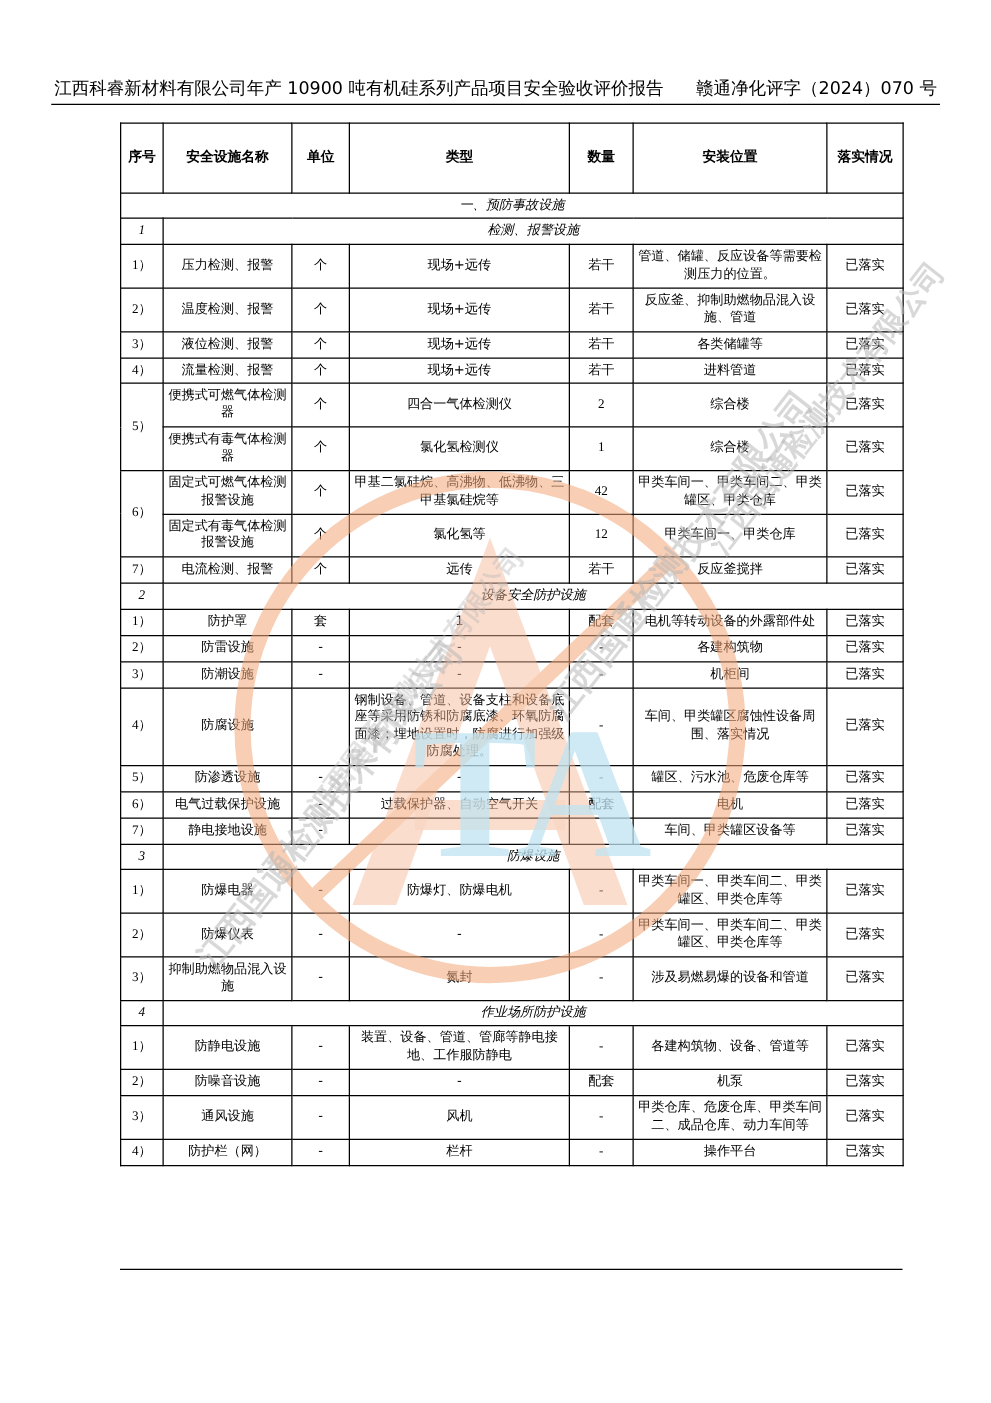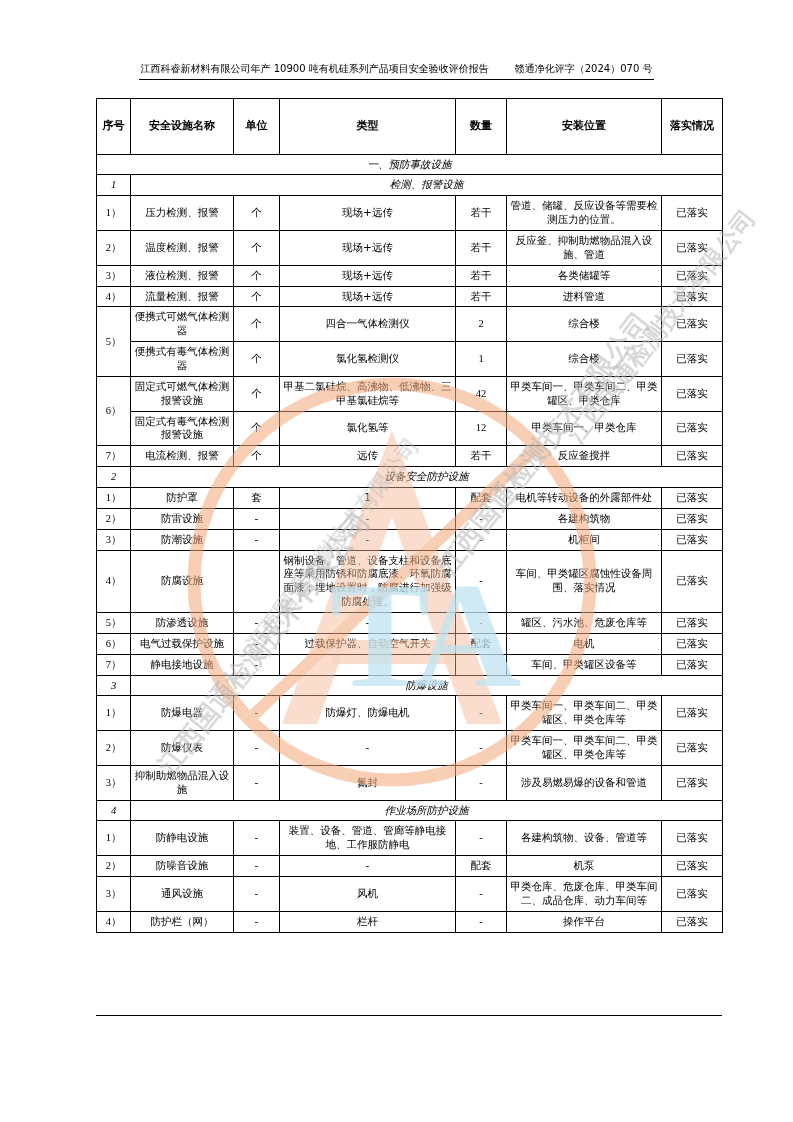--- a/index.html
+++ b/index.html
@@ -62,21 +62,21 @@
     transform-origin: left top;
   }
 
   
   .doc-header {
     position: absolute;
     left: 0;
     top: 62px;
     width: 793px;
     text-align: center;
-    font-size: 10px;
+    font-size: 14px;
     color: #000;
     z-index: 2;
   }
   .doc-header .hdr-inner {
     display: inline-block;
     border-bottom: 1px solid #000;
     padding: 0 2px 3px 2px;
   }
   .hdr-left { margin-right: 26px; }
 

